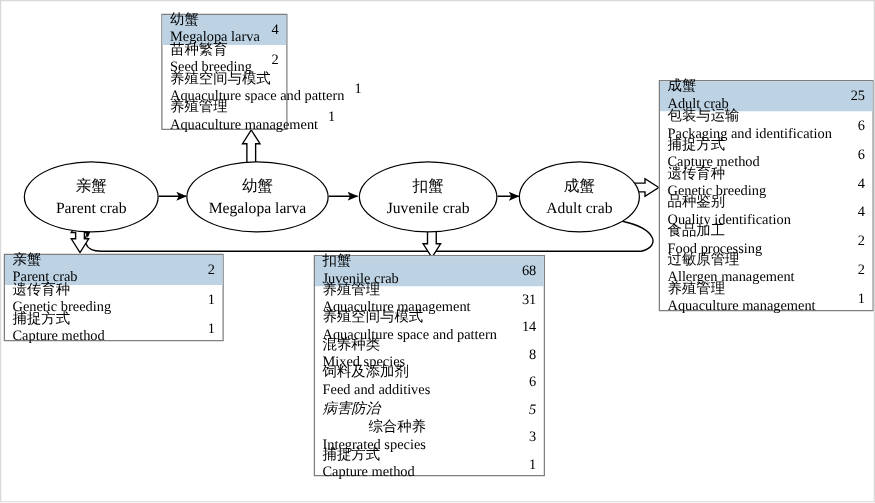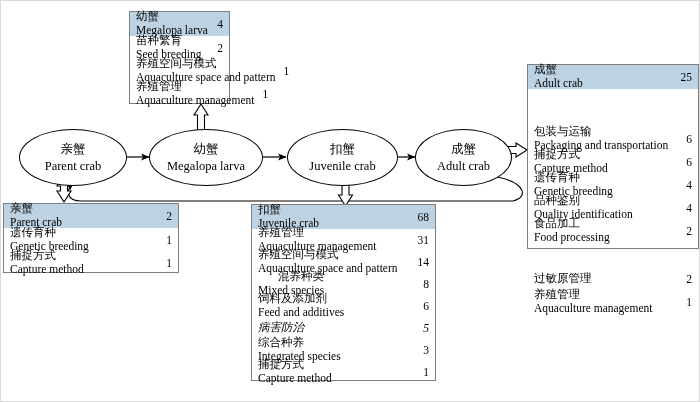--- a/index.html
+++ b/index.html
@@ -176,24 +176,24 @@
   </div>
 
   <div class="infobox" style="left:526px; top:63px; width:172px; height:185px;">
     <div class="ib-row header" style="height:24px;">
       <span class="ib-labels">
         <span class="ib-cn">成蟹</span>
         <span class="ib-en">Adult crab</span>
       </span>
       <span class="ib-val">25</span>
     </div>
-    <div class="ib-row" style="height:23px;margin-top:38px;">
+    <div class="ib-row" style="height:23px;">
       <span class="ib-labels">
         <span class="ib-cn">包装与运输</span>
-        <span class="ib-en">Packaging and transportation</span>
+        <span class="ib-en">Packaging and identification</span>
       </span>
       <span class="ib-val">6</span>
     </div>
     <div class="ib-row" style="height:23px;">
       <span class="ib-labels">
         <span class="ib-cn">捕捉方式</span>
         <span class="ib-en">Capture method</span>
       </span>
       <span class="ib-val">6</span>
     </div>
@@ -211,23 +211,24 @@
       </span>
       <span class="ib-val">4</span>
     </div>
     <div class="ib-row" style="height:23px;">
       <span class="ib-labels">
         <span class="ib-cn">食品加工</span>
         <span class="ib-en">Food processing</span>
       </span>
       <span class="ib-val">2</span>
     </div>
-    <div class="ib-row" style="height:23px;margin-top:25px;">
+    <div class="ib-row" style="height:23px;">
       <span class="ib-labels">
         <span class="ib-cn">过敏原管理</span>
+        <span class="ib-en">Allergen management</span>
       </span>
       <span class="ib-val">2</span>
     </div>
     <div class="ib-row" style="height:23px;">
       <span class="ib-labels">
         <span class="ib-cn">养殖管理</span>
         <span class="ib-en">Aquaculture management</span>
       </span>
       <span class="ib-val">1</span>
     </div>
@@ -272,41 +273,41 @@
       </span>
       <span class="ib-val">31</span>
     </div>
     <div class="ib-row" style="height:22px;">
       <span class="ib-labels">
         <span class="ib-cn">养殖空间与模式</span>
         <span class="ib-en">Aquaculture space and pattern</span>
       </span>
       <span class="ib-val">14</span>
     </div>
-    <div class="ib-row" style="height:22px;text-align:right;">
+    <div class="ib-row" style="height:22px;">
       <span class="ib-labels">
         <span class="ib-cn">混养种类</span>
         <span class="ib-en">Mixed species</span>
       </span>
       <span class="ib-val">8</span>
     </div>
     <div class="ib-row" style="height:22px;">
       <span class="ib-labels">
         <span class="ib-cn">饲料及添加剂</span>
         <span class="ib-en">Feed and additives</span>
       </span>
       <span class="ib-val">6</span>
     </div>
     <div class="ib-row" style="height:22px;font-style:italic;">
       <span class="ib-labels">
         <span class="ib-cn">病害防治</span>
       </span>
       <span class="ib-val">5</span>
     </div>
-    <div class="ib-row" style="height:22px;">
+    <div class="ib-row" style="height:22px;text-align:right;">
       <span class="ib-labels">
         <span class="ib-cn">综合种养</span>
         <span class="ib-en">Integrated species</span>
       </span>
       <span class="ib-val">3</span>
     </div>
     <div class="ib-row" style="height:22px;">
       <span class="ib-labels">
         <span class="ib-cn">捕捉方式</span>
         <span class="ib-en">Capture method</span>

